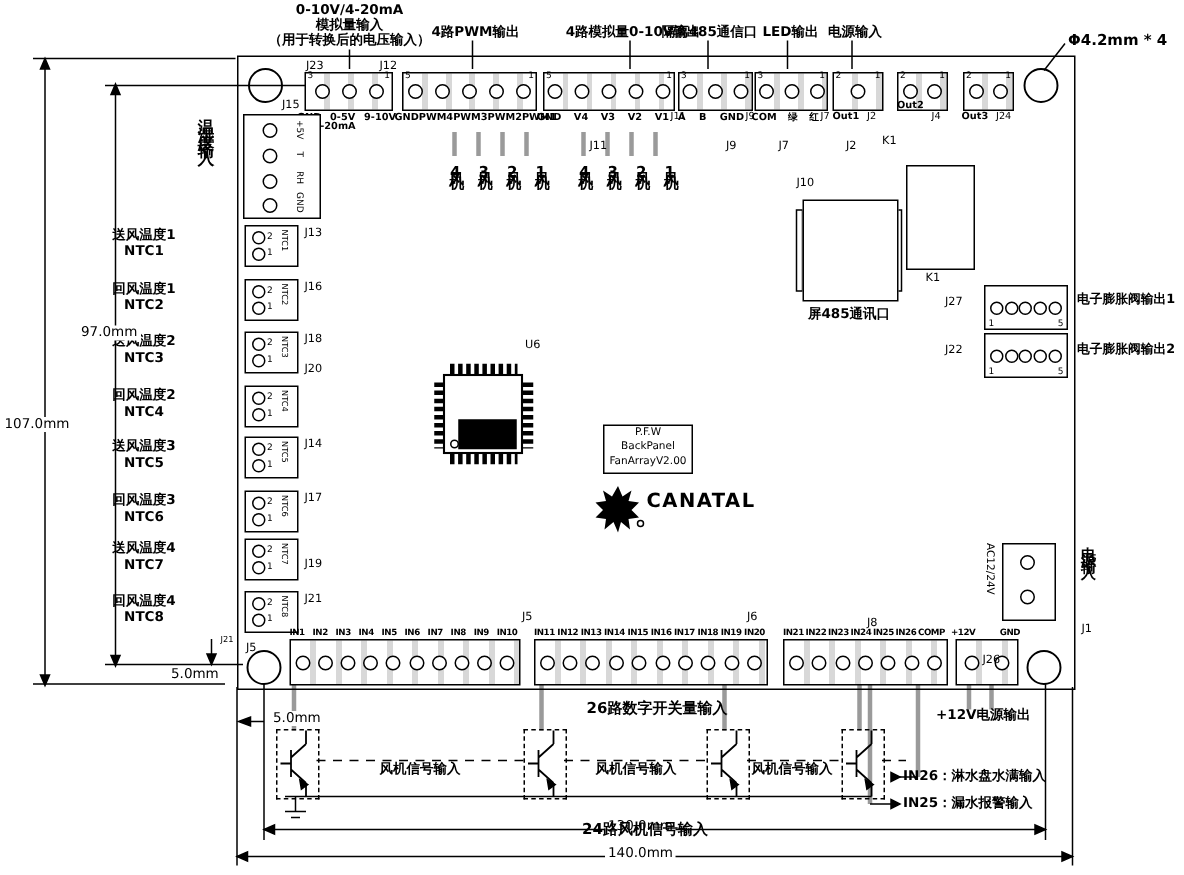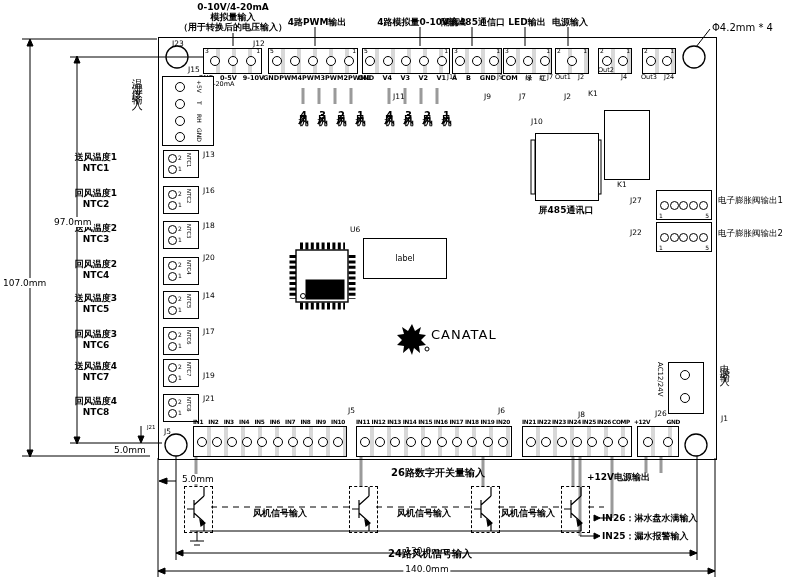--- a/index.html
+++ b/index.html
@@ -1,20 +1,20 @@
 <!DOCTYPE html>
 <html><head>
 <meta charset="utf-8">
 <style>
   html,body{margin:0;padding:0;background:#fff}
   .canvas{position:relative;width:789px;height:583px;background:#fff;color:#000;
           font-family:"DejaVu Sans",sans-serif;overflow:hidden}
   svg.overlay{position:absolute;left:0;top:0;pointer-events:none}
   .t{position:absolute;white-space:nowrap;line-height:1.12}
-  .b{font-weight:normal}
+  .b{font-weight:bold}
   .c{transform:translateX(-50%)}
   .ann{font-weight:bold;font-size:9px}
   .ref{font-size:7.5px}
   .dimtxt{font-size:9px;background:#fff;padding:0 2px}
   .board{position:absolute;left:158px;top:37px;width:557px;height:421px;border:1.6px solid #000}
   .conn{position:absolute;top:48px;height:24px;border:1.3px solid #000;
         background:repeating-linear-gradient(90deg,#fff 0 12px,#d8d8d8 12px 16px);
         display:flex;align-items:center;justify-content:space-around}
   .connb{position:absolute;top:426px;height:29px;border:1.3px solid #000;
         background:repeating-linear-gradient(90deg,#fff 0 13px,#d8d8d8 13px 17px);
@@ -154,21 +154,21 @@
 
   <div class="conn" style="left:203px;width:57px">
     <span class="num" style="left:1px;top:-1px">3</span>
     <span class="num" style="right:1px;top:-1px">1</span>
     <div style="display:flex;gap:8px">
         <span class="pc"></span>
         <span class="pc"></span>
         <span class="pc"></span>
       </div>
   </div>
-  <div class="t ref" style="left:172px;top:40px">J23</div>
+  <div class="t ref" style="left:204px;top:40px">J23</div>
   <div class="pinrow" style="left:198px;width:66px">
       <span>GND</span>
       <span>0-5V</span>
       <span>9-10V</span>
     </div>
   <div class="t b" style="left:209px;top:81px;font-size:6.5px">4-20mA</div>
 
   <div class="conn" style="left:268px;width:88px">
     <span class="num" style="left:1px;top:-1px">5</span>
     <span class="num" style="right:1px;top:-1px">1</span>
@@ -343,21 +343,21 @@
       <div>NTC3</div>
     </div>
 
   <div class="ntcbox" style="top:257px">
       <span class="pc7" style="top:3px"></span>
       <span class="pc7" style="top:14px"></span>
       <span class="num" style="left:14px;top:4px">2</span>
       <span class="num" style="left:14px;top:15px">1</span>
       <span class="t v" style="left:22px;top:2px;font-size:5.5px">NTC4</span>
     </div>
-  <div class="t ref" style="left:203px;top:254px">J20</div>
+  <div class="t ref" style="left:203px;top:242px">J20</div>
   <div class="ext" style="top:259px">
       <div>回风温度2</div>
       <div>NTC4</div>
     </div>
 
   <div class="ntcbox" style="top:291px">
       <span class="pc7" style="top:3px"></span>
       <span class="pc7" style="top:14px"></span>
       <span class="num" style="left:14px;top:4px">2</span>
       <span class="num" style="left:14px;top:15px">1</span>
@@ -402,23 +402,25 @@
       <span class="num" style="left:14px;top:15px">1</span>
       <span class="t v" style="left:22px;top:2px;font-size:5.5px">NTC8</span>
     </div>
   <div class="t ref" style="left:203px;top:395px">J21</div>
   <div class="ext" style="top:396px">
       <div>回风温度4</div>
       <div>NTC8</div>
     </div>
 
   <div class="t ref" style="left:350px;top:226px">U6</div>
-  <div class="box" style="left:363px;top:238px;width:82px;height:39px;display:flex;align-items:center;justify-content:center;font-size:8px">
-      <span>label</span>
-    </div>
+  <div class="box" style="left:402px;top:283px;width:58px;height:31px;text-align:center;font-size:7px;line-height:1.35">
+    <div>P.F.W</div>
+      <div>BackPanel</div>
+      <div>FanArrayV2.00</div>
+  </div>
   <div class="t b" style="left:431px;top:328px;font-size:13px;letter-spacing:1px">CANATAL</div>
 
   <div class="t ref" style="left:531px;top:118px">J10</div>
   <div class="box" style="left:535px;top:133px;width:62px;height:66px"></div>
   <div class="t ann c" style="left:566px;top:205px">屏485通讯口</div>
   <div class="box" style="left:604px;top:110px;width:44px;height:68px"></div>
   <div class="t ref" style="left:617px;top:181px">K1</div>
 
   <div class="t ref" style="left:630px;top:197px">J27</div>
   <div class="box" style="left:656px;top:190px;width:48px;height:28px;display:flex;align-items:center;justify-content:space-around;padding:0 3px">
@@ -525,36 +527,36 @@
   <div class="t ref" style="left:578px;top:411px">J8</div>
 
   <div class="pinrowb" style="left:634px;width:46px">
       <span>+12V</span>
       <span>GND</span>
     </div>
   <div class="connb" style="left:637px;width:40px">
       <span class="pc"></span>
       <span class="pc"></span>
     </div>
-  <div class="t ref" style="left:655px;top:410px">J26</div>
+  <div class="t ref" style="left:655px;top:436px">J26</div>
   <div class="t ref" style="left:721px;top:415px">J1</div>
 
   <div class="t dimtxt" style="left:1px;top:278px">107.0mm</div>
   <div class="t dimtxt" style="left:52px;top:217px">97.0mm</div>
   <div class="t dimtxt" style="left:112px;top:445px">5.0mm</div>
   <div class="t dimtxt" style="left:180px;top:474px">5.0mm</div>
   <div class="t dimtxt c" style="left:427px;top:546px">130.0mm</div>
   <div class="t dimtxt c" style="left:427px;top:564px">140.0mm</div>
 
   <div class="t ann c" style="left:438px;top:467px;font-size:10px">26路数字开关量输入</div>
   <div class="t ann c" style="left:280px;top:508px">风机信号输入</div>
   <div class="t ann c" style="left:424px;top:508px">风机信号输入</div>
   <div class="t ann c" style="left:528px;top:508px">风机信号输入</div>
   <div class="t ann c" style="left:430px;top:548px;font-size:10px">24路风机信号输入</div>
-  <div class="t ann" style="left:587px;top:472px">+12V电源输出</div>
+  <div class="t ann" style="left:624px;top:472px">+12V电源输出</div>
   <div class="t ann" style="left:602px;top:513px">IN26：淋水盘水满输入</div>
   <div class="t ann" style="left:602px;top:531px">IN25：漏水报警输入</div>
 
   <div class="dash" style="left:184px;top:486px;width:27px;height:45px"></div>
   <div class="dash" style="left:349px;top:486px;width:27px;height:45px"></div>
   <div class="dash" style="left:471px;top:486px;width:27px;height:45px"></div>
   <div class="dash" style="left:561px;top:486px;width:27px;height:45px"></div>
 
 </div>
 

